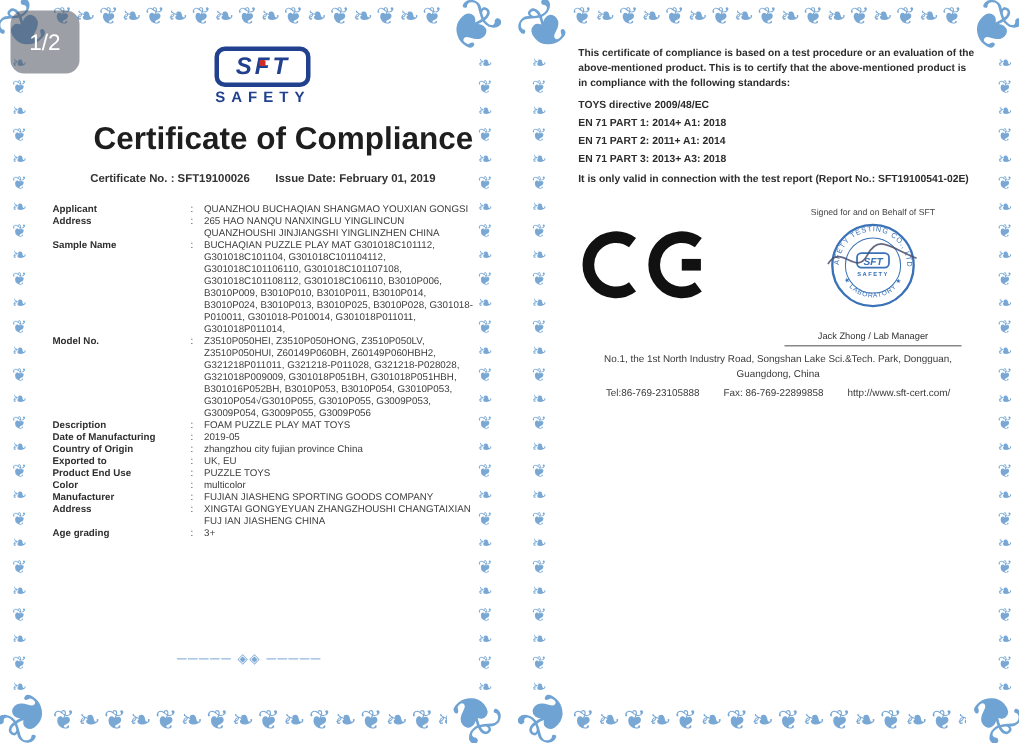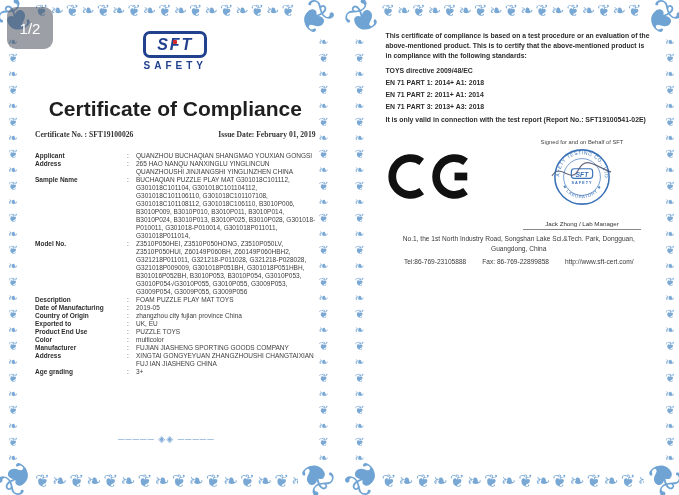--- a/index.html
+++ b/index.html
@@ -39,23 +39,23 @@
 
   
   .content1 { position:absolute; left:34px; right:16px; top:30px; }
   .logo-wrap { display:flex; flex-direction:column; align-items:center; }
   .logo-box { position:relative; width:64px; height:27px; border:3px solid #21418f;
     border-radius:7px; display:flex; align-items:center; justify-content:center;
     font-weight:bold; font-style:italic; font-size:16px; letter-spacing:2px; color:#21418f; }
   .logo-dot { position:absolute; top:6px; left:27px; width:4px; height:4px;
     background:#d42b26; border-radius:1px; }
   .logo-sub { font-weight:bold; color:#21418f; letter-spacing:4px; font-size:10px; margin-top:2px; }
-  .title { margin-top:26px; text-align:center; font-size:21px; font-weight:bold; color:#1e1e1e; }
-  .certline { margin-top:9px; display:flex; justify-content:space-between; gap:17px;
-    font-size:7.6px; font-weight:bold; color:#333;font-family:Liberation Serif, serif; }
+  .title { margin-top:10px; text-align:right; font-size:21px; font-weight:bold; color:#1e1e1e; }
+  .certline { margin-top:9px; display:flex; justify-content:center; gap:17px;
+    font-size:7.6px; font-weight:bold; color:#333; }
   .fields { margin-top:13px; font-size:6.5px; color:#3d3d3d; line-height:8px; }
   .frow { display:flex; }
   .flbl { width:92px; flex-shrink:0; font-weight:bold; color:#2f2f2f; }
   .fcolon { width:9px; flex-shrink:0; }
   .fcolon::before { content:":"; }
   .fval { flex:1; }
 
   
   .content2 { position:absolute; left:38px; right:26px; top:30px; }
   .intro { font-size:6.8px; font-weight:bold; color:#2d2d2d; line-height:1.5; }

